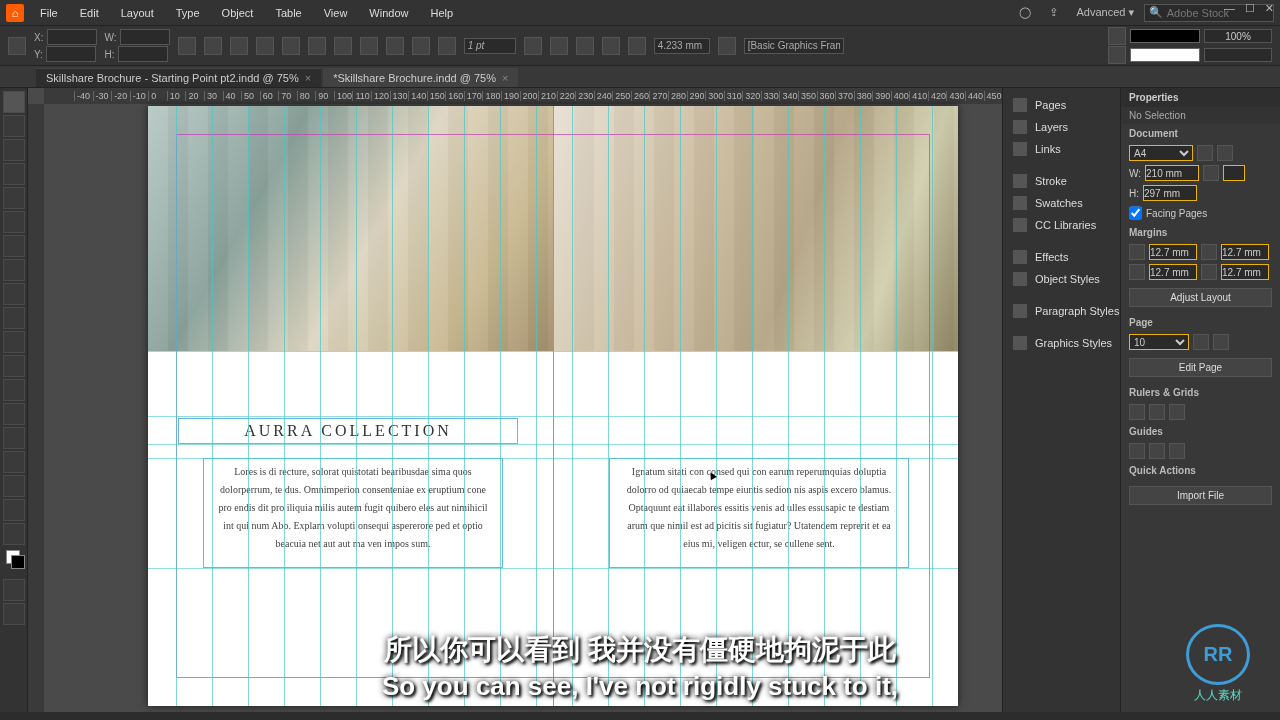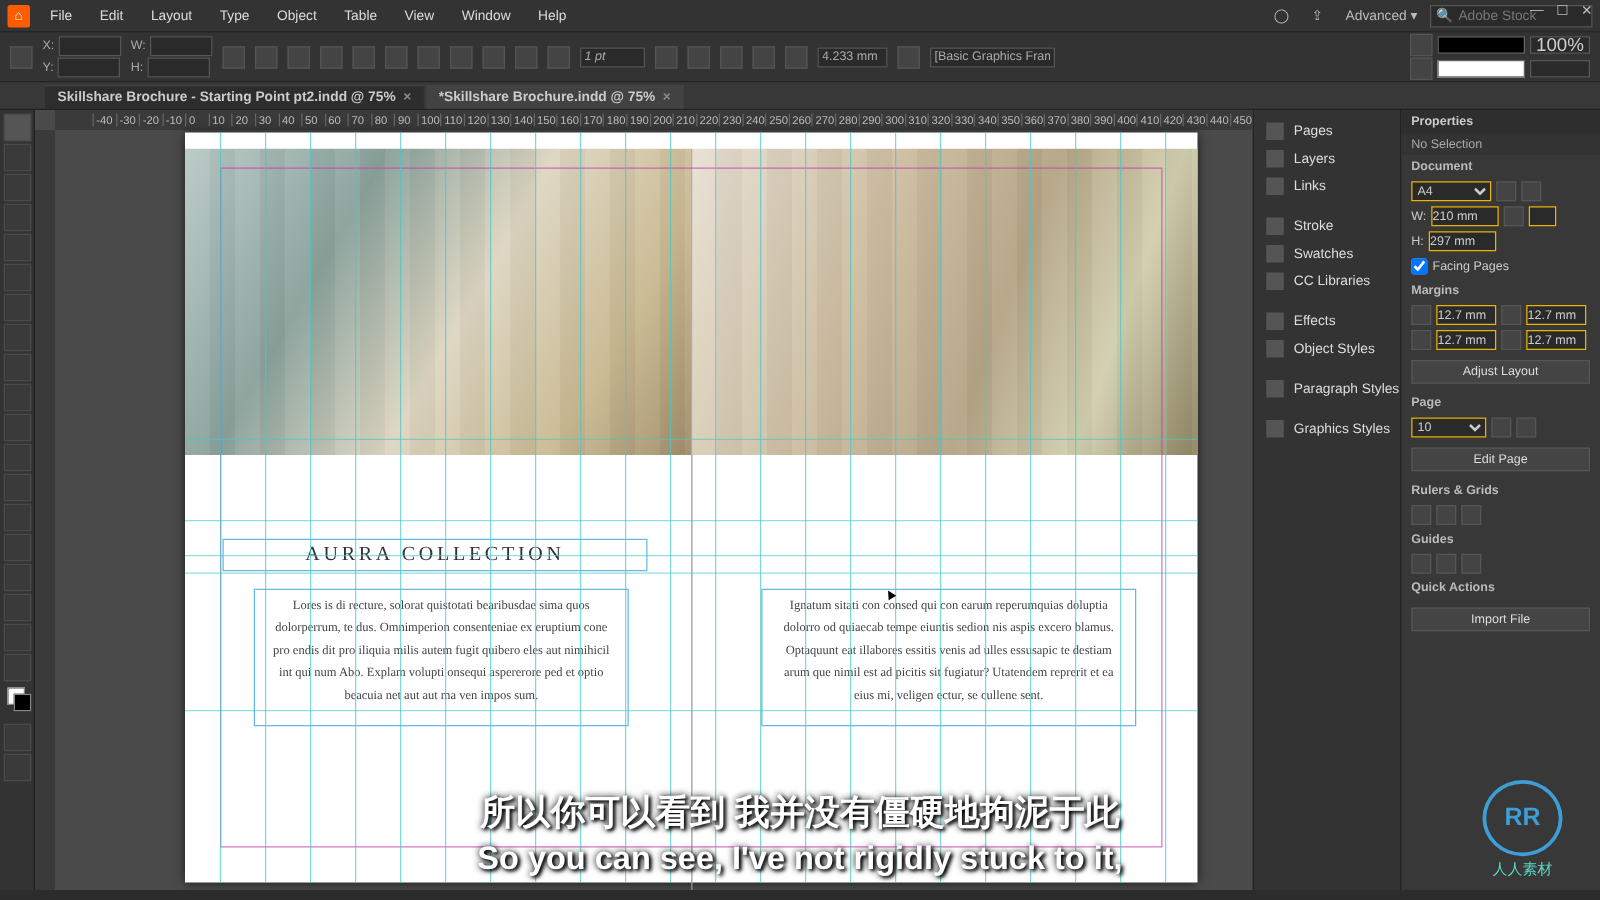--- a/index.html
+++ b/index.html
@@ -13,24 +13,24 @@
 .menubar .right-item { padding: 4px 8px; color: #bbb; }
 .menubar .search { width: 130px; height: 18px; background: #2a2a2a; border: 1px solid #555; color: #888; padding: 0 4px; display: flex; align-items: center; }
 
 
 .controlbar { height: 40px; background: #333; display: flex; align-items: center; padding: 2px 8px; gap: 8px; border-bottom: 1px solid #222; }
 .ctrl-icon { width: 18px; height: 18px; background: #444; border: 1px solid #555; display: inline-block; }
 .ctrl-field { width: 50px; height: 16px; background: #2a2a2a; border: 1px solid #555; color: #aaa; font-size: 10px; padding: 0 3px; }
 .ctrl-field.wide { width: 100px; }
 .ctrl-label { font-size: 10px; color: #aaa; }
 .swatch { width: 70px; height: 14px; background: #000; border: 1px solid #666; }
-.pct { width: 48px; height: 14px; background: #2a2a2a; border: 1px solid #555; font-size: 15px; color: #ccc; display: flex; align-items: center; justify-content: center; }
-
-
-.tabstrip { height: 22px; background: #383838; display: flex; align-items: flex-end; padding-left: 36px; border-bottom: 1px solid #222; font-weight: bold; }
+.pct { width: 68px; height: 14px; background: #2a2a2a; border: 1px solid #555; font-size: 10px; color: #ccc; display: flex; align-items: center; justify-content: center; }
+
+
+.tabstrip { height: 22px; background: #383838; display: flex; align-items: flex-end; padding-left: 36px; border-bottom: 1px solid #222; }
 .tab { padding: 3px 10px; background: #2d2d2d; color: #ccc; font-size: 11px; margin-right: 2px; border-top: 1px solid #444; position: relative; }
 .tab.active { background: #424242; }
 .tab .x { margin-left: 6px; color: #888; }
 
 
 .workspace { display: flex; height: 624px; }
 
 
 .toolbox { width: 28px; background: #333; border-right: 1px solid #222; display: flex; flex-direction: column; align-items: center; padding-top: 2px; }
 .tool { width: 22px; height: 22px; margin: 1px 0; background: #3a3a3a; border: 1px solid #4a4a4a; }
@@ -39,21 +39,21 @@
 .tool.swap::before { content: ""; position: absolute; left: 3px; top: 3px; width: 12px; height: 12px; background: #fff; border: 1px solid #888; }
 .tool.swap::after  { content: ""; position: absolute; left: 8px; top: 8px; width: 12px; height: 12px; background: #000; border: 1px solid #888; }
 
 
 .canvas-wrap { flex: 1; background: #4a4a4a; position: relative; overflow: hidden; }
 .ruler-h { position: absolute; left: 16px; right: 0; top: 0; height: 16px; background: #3a3a3a; color: #bbb; display: flex; align-items: center; font-size: 9px; overflow: hidden; padding-left: 30px; }
 .ruler-h span { display: inline-block; width: 32px; text-align: left; border-left: 1px solid #666; padding-left: 2px; }
 .ruler-v { position: absolute; left: 0; top: 16px; bottom: 0; width: 16px; background: #3a3a3a; }
 
 .spread { position: absolute; left: 120px; top: 18px; width: 810px; height: 600px; background: #fff; box-shadow: 0 0 8px rgba(0,0,0,.6); }
-.page { position: absolute; top: 13px; width: 405px; height: 600px; }
+.page { position: absolute; top: 0; width: 405px; height: 600px; }
 .page.left { left: 0; }
 .page.right { left: 405px; border-left: 1px solid #999; }
 .photo { position: absolute; left: 0; right: 0; top: 0; height: 245px; background: linear-gradient(120deg,#b9c9c6 0%,#8aa29b 30%,#ded6c2 55%,#c9b991 80%,#a28e6c 100%); overflow: hidden; }
 .photo::after { content: ""; position: absolute; inset: 0; background: repeating-linear-gradient(90deg, rgba(255,255,255,0.04) 0 20px, rgba(0,0,0,0.03) 20px 40px); }
 .photo.right { background: linear-gradient(110deg,#e7e0d3 0%,#cdbda1 35%,#b5a586 60%,#d2cfb0 80%,#8f8562 100%); }
 
 
 .guides { position: absolute; inset: 0; pointer-events: none; }
 .guides .col { position: absolute; top: 0; bottom: 0; border-left: 1px solid rgba(72,200,200,0.7); }
 .guides .hline { position: absolute; left: 0; right: 0; border-top: 1px solid rgba(72,200,200,0.6); }

